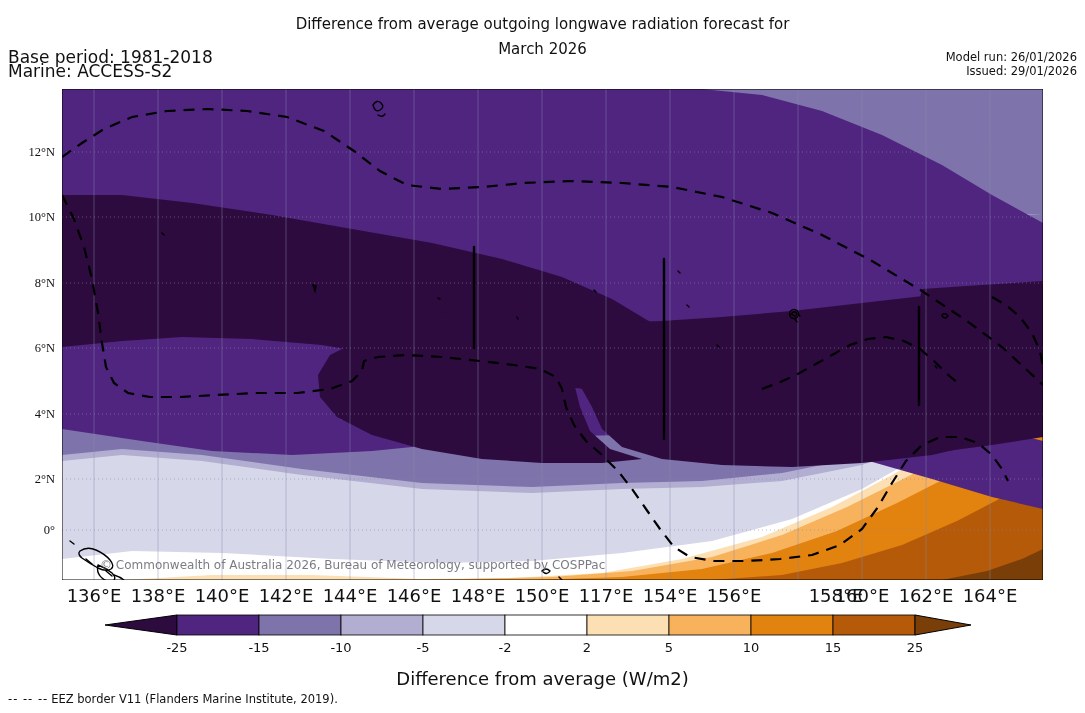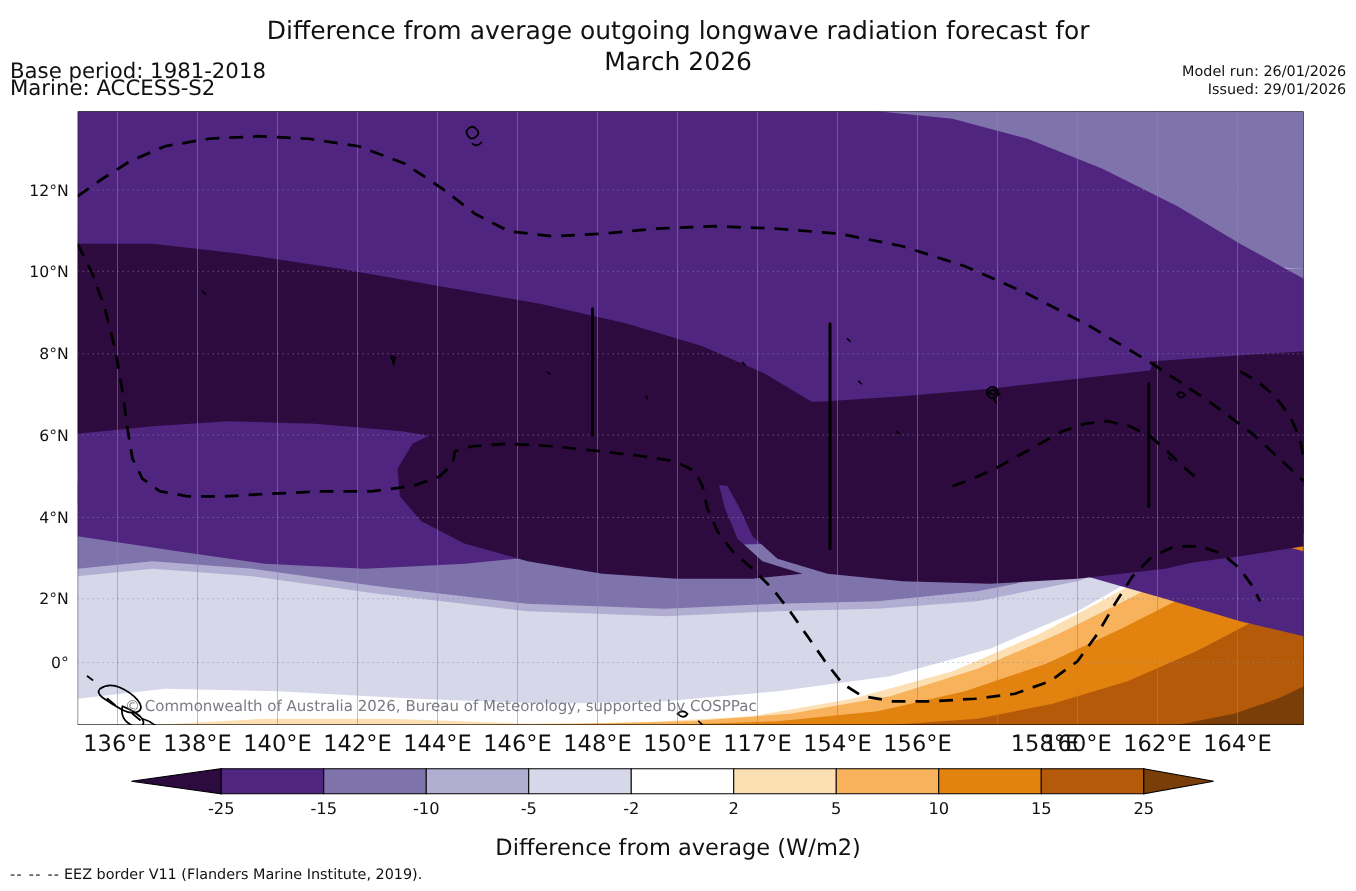--- a/index.html
+++ b/index.html
@@ -18,21 +18,21 @@
     position: absolute;
     left: 0; top: 0;
     width: 1085px;
     height: 713px;
   }
   .title {
     position: absolute;
     left: 0; top: 12px;
     width: 1085px;
     text-align: center;
-    font-size: 20px;
+    font-size: 15px;
     color: #111111;
     line-height: 25px;
     white-space: pre-line;
   }
   .meta-left {
     position: absolute;
     left: 8px; top: 50px;
     font-size: 17px;
     color: #111111;
     line-height: 14px;
@@ -81,20 +81,21 @@
     text-align: right;
     font-size: 12.5px;
     color: #111111;
     transform: translateY(-50%);
   }
   .ytick-wrap {
     position: absolute;
     left: 0; top: 0;
     width: 55px;
     height: 713px;
+    font-family: Liberation Serif, serif;
   }
   .xtick-wrap {
     position: absolute;
     left: 0; top: 585px;
     width: 1085px;
     height: 20px;
   }
   .xtick {
     position: absolute;
     top: 0;

